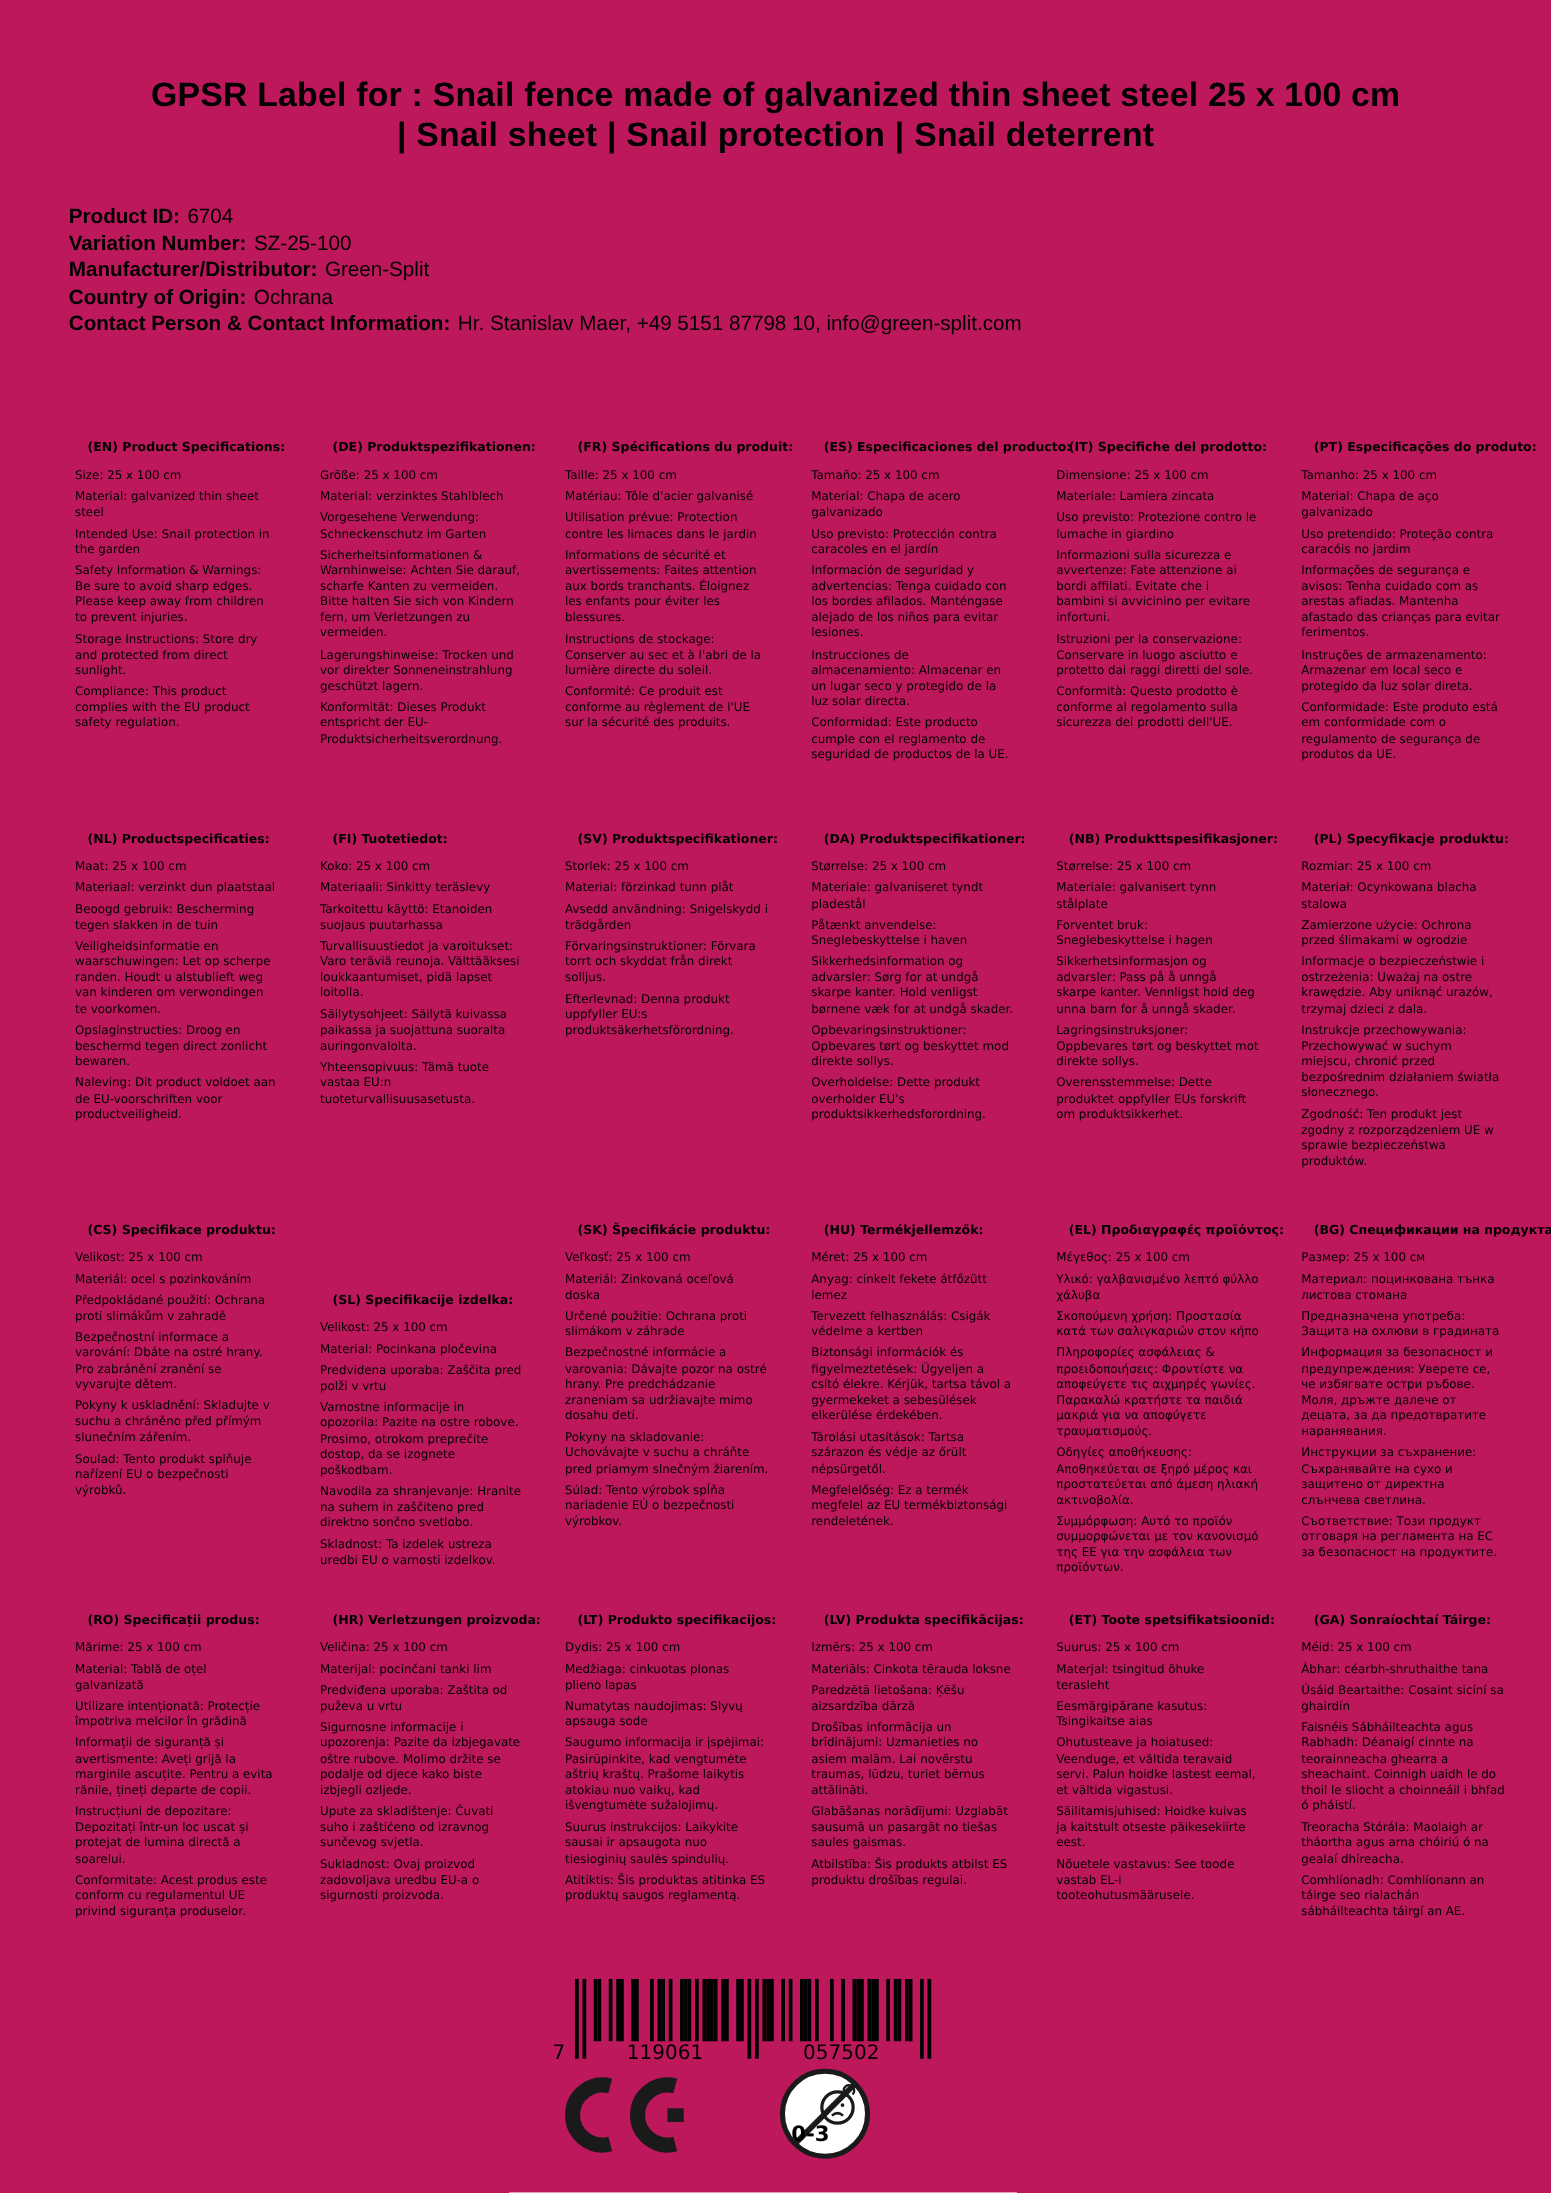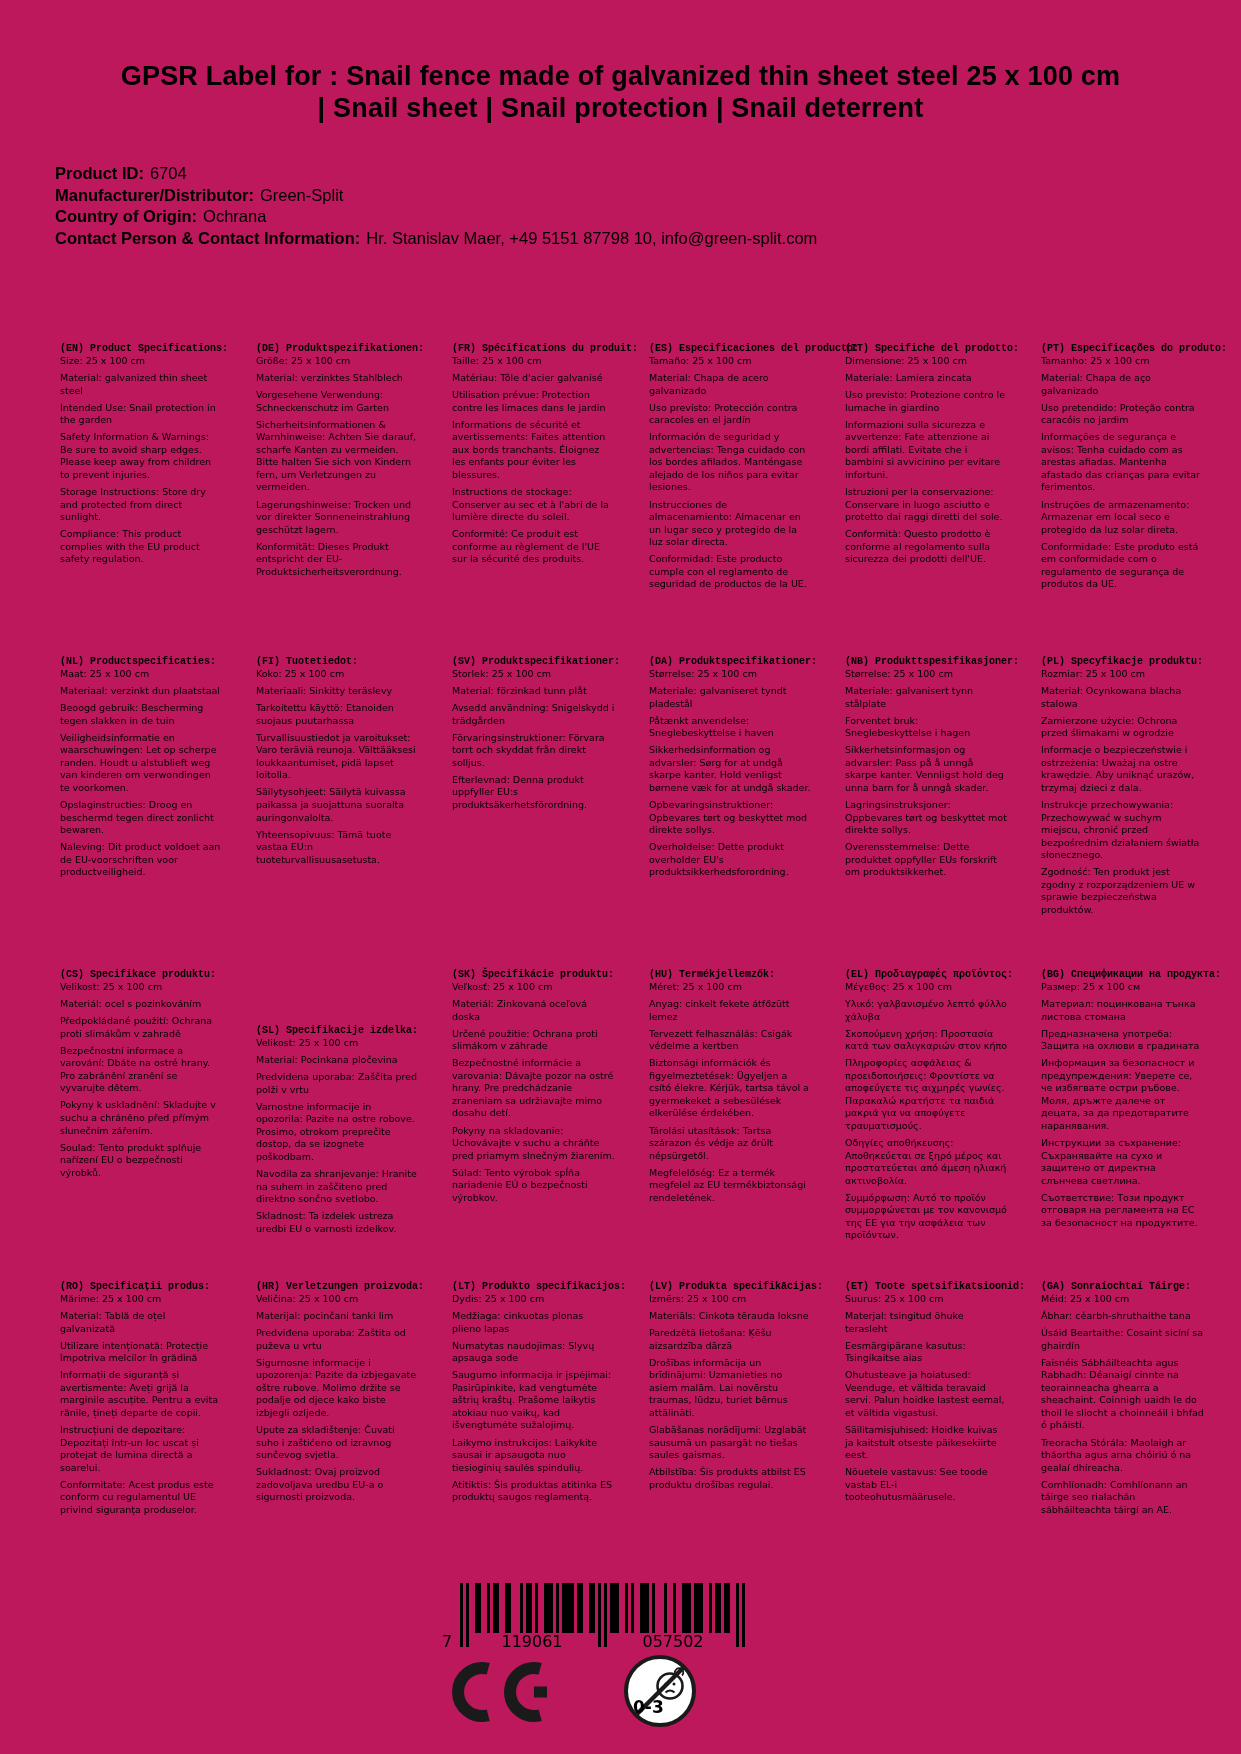--- a/index.html
+++ b/index.html
@@ -8,40 +8,43 @@
   .title{position:absolute;top:60px;left:50%;transform:translateX(-50%);width:1000px;
          text-align:center;font-family:"Liberation Sans",sans-serif;font-weight:bold;
          font-size:27px;line-height:1.2;letter-spacing:.2px;}
   .info{position:absolute;left:55px;top:163px;font-family:"Liberation Sans",sans-serif;
         font-size:16.5px;line-height:21.5px;}
   .info .row{white-space:nowrap;}
   .info .lbl{font-weight:bold;}
   .info .val{margin-left:6px;}
   .block{position:absolute;width:163px;font-size:9.5px;line-height:1.32;
          overflow-wrap:break-word;}
-  .block h3{font-size:10px;font-weight:bold;margin:0;white-space:nowrap;font-family:Liberation Mono, monospace;}
+  .block h3{font-size:10px;font-weight:bold;margin:10px;white-space:nowrap;}
   .block p{margin:0 0 4.5px 0;}
   .bc{position:absolute;left:438px;top:1583px;}
   .bc text{font-family:"DejaVu Sans",sans-serif;font-size:16px;fill:#000;}
   .ce{position:absolute;left:452px;top:1661px;}
   .age{position:absolute;left:622px;top:1653px;}
   .age text{font-family:"DejaVu Sans",sans-serif;font-weight:bold;font-size:17px;fill:#000;}
 </style>
 </head>
 <body>
 
 <div class="page">
 
   <div class="title">GPSR Label for : Snail fence made of galvanized thin sheet steel 25 x 100 cm | Snail sheet | Snail protection | Snail deterrent</div>
 
   <div class="info">
       <div class="row">
     <span class="lbl">Product ID:</span><span class="val">6704</span>
   </div>
       <div class="row">
+    <span class="lbl">Variation Number:</span><span class="val">SZ-25-100</span>
+  </div>
+      <div class="row">
     <span class="lbl">Manufacturer/Distributor:</span><span class="val">Green-Split</span>
   </div>
       <div class="row">
     <span class="lbl">Country of Origin:</span><span class="val">Ochrana</span>
   </div>
       <div class="row">
     <span class="lbl">Contact Person &amp; Contact Information:</span><span class="val">Hr. Stanislav Maer, +49 5151 87798 10, info@green-split.com</span>
   </div>
     </div>
 
@@ -224,21 +227,21 @@
         <p>Sigurnosne informacije i upozorenja: Pazite da izbjegavate oštre rubove. Molimo držite se podalje od djece kako biste izbjegli ozljede.</p>
         <p>Upute za skladištenje: Čuvati suho i zaštićeno od izravnog sunčevog svjetla.</p>
         <p>Sukladnost: Ovaj proizvod zadovoljava uredbu EU-a o sigurnosti proizvoda.</p>
       </div>
       <div class="block" style="left: 452px; top: 1280px;">
     <h3>(LT) Produkto specifikacijos:</h3>
   <p>Dydis: 25 x 100 cm</p>
         <p>Medžiaga: cinkuotas plonas plieno lapas</p>
         <p>Numatytas naudojimas: Slyvų apsauga sode</p>
         <p>Saugumo informacija ir įspėjimai: Pasirūpinkite, kad vengtumėte aštrių kraštų. Prašome laikytis atokiau nuo vaikų, kad išvengtumėte sužalojimų.</p>
-        <p>Laikymo instrukcijos: Laikykite sausai ir apsaugota nuo tiesioginių saulės spindulių.</p>
+        <p>Suurus instrukcijos: Laikykite sausai ir apsaugota nuo tiesioginių saulės spindulių.</p>
         <p>Atitiktis: Šis produktas atitinka ES produktų saugos reglamentą.</p>
       </div>
       <div class="block" style="left: 649px; top: 1280px;">
     <h3>(LV) Produkta specifikācijas:</h3>
   <p>Izmērs: 25 x 100 cm</p>
         <p>Materiāls: Cinkota tērauda loksne</p>
         <p>Paredzētā lietošana: Ķēšu aizsardzība dārzā</p>
         <p>Drošības informācija un brīdinājumi: Uzmanieties no asiem malām. Lai novērstu traumas, lūdzu, turiet bērnus attālināti.</p>
         <p>Glabāšanas norādījumi: Uzglabāt sausumā un pasargāt no tiešas saules gaismas.</p>
         <p>Atbilstība: Šis produkts atbilst ES produktu drošības regulai.</p>

